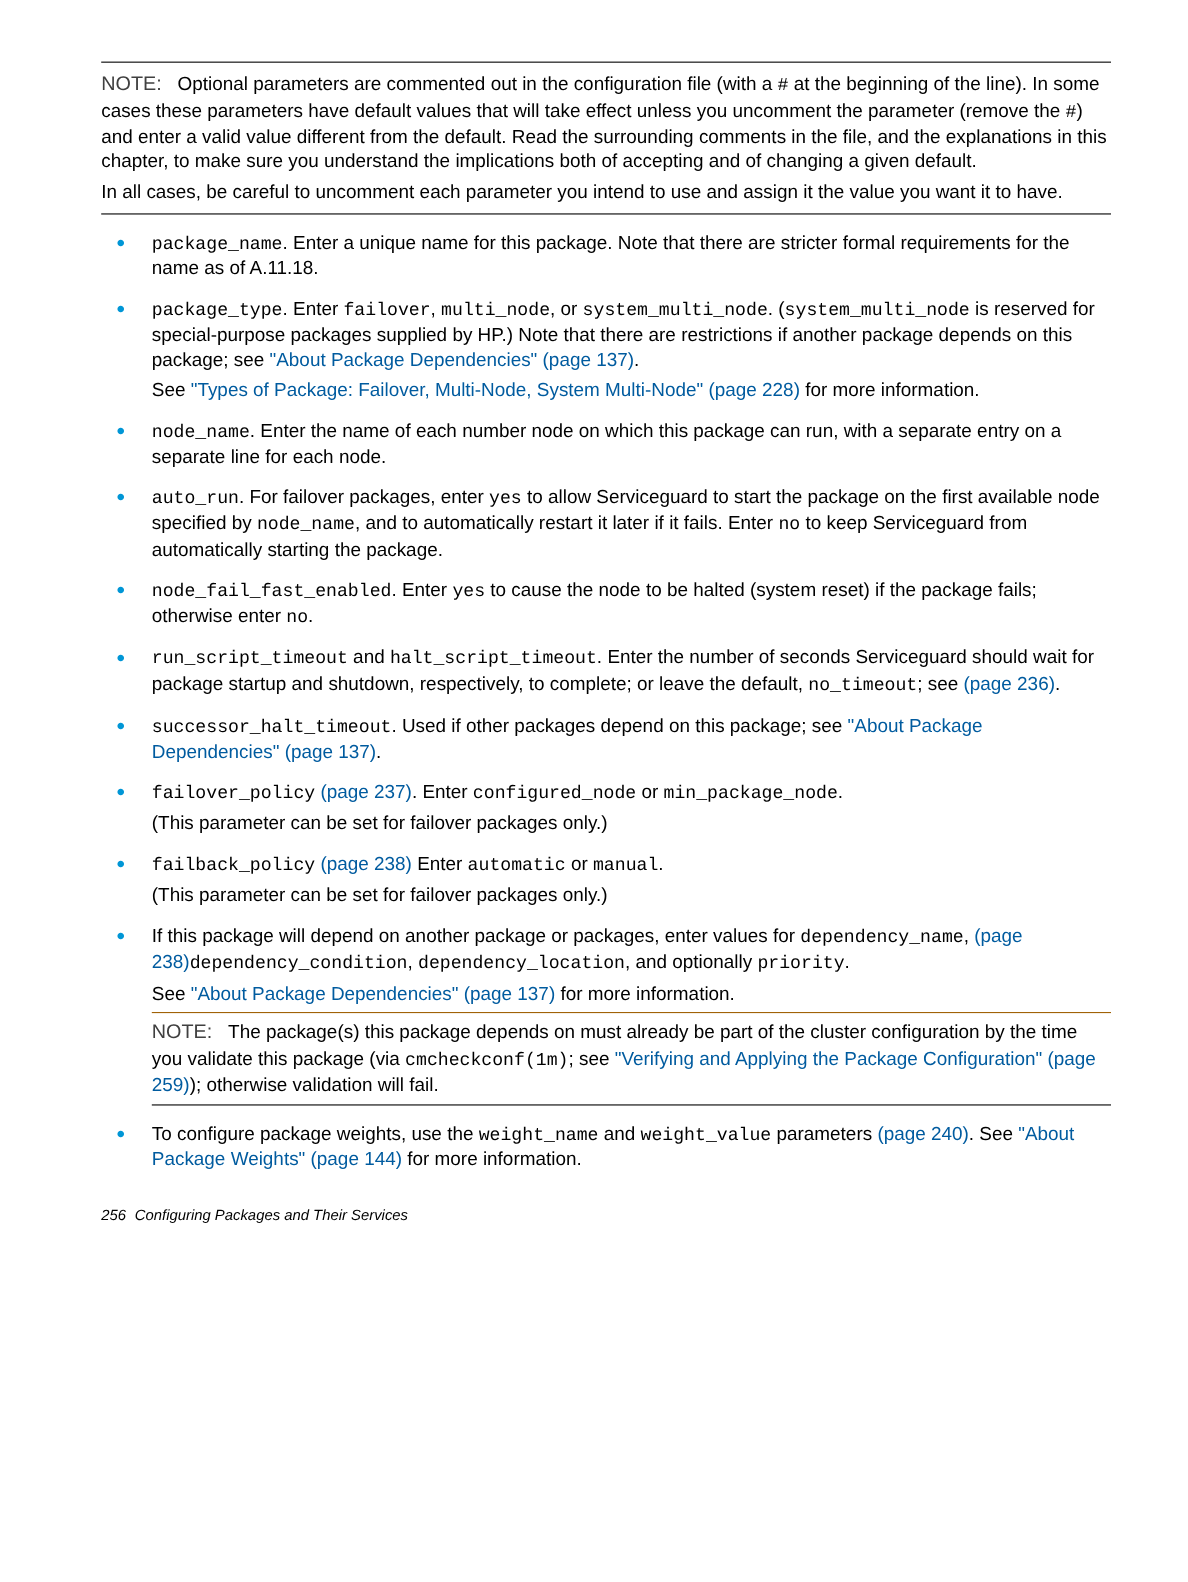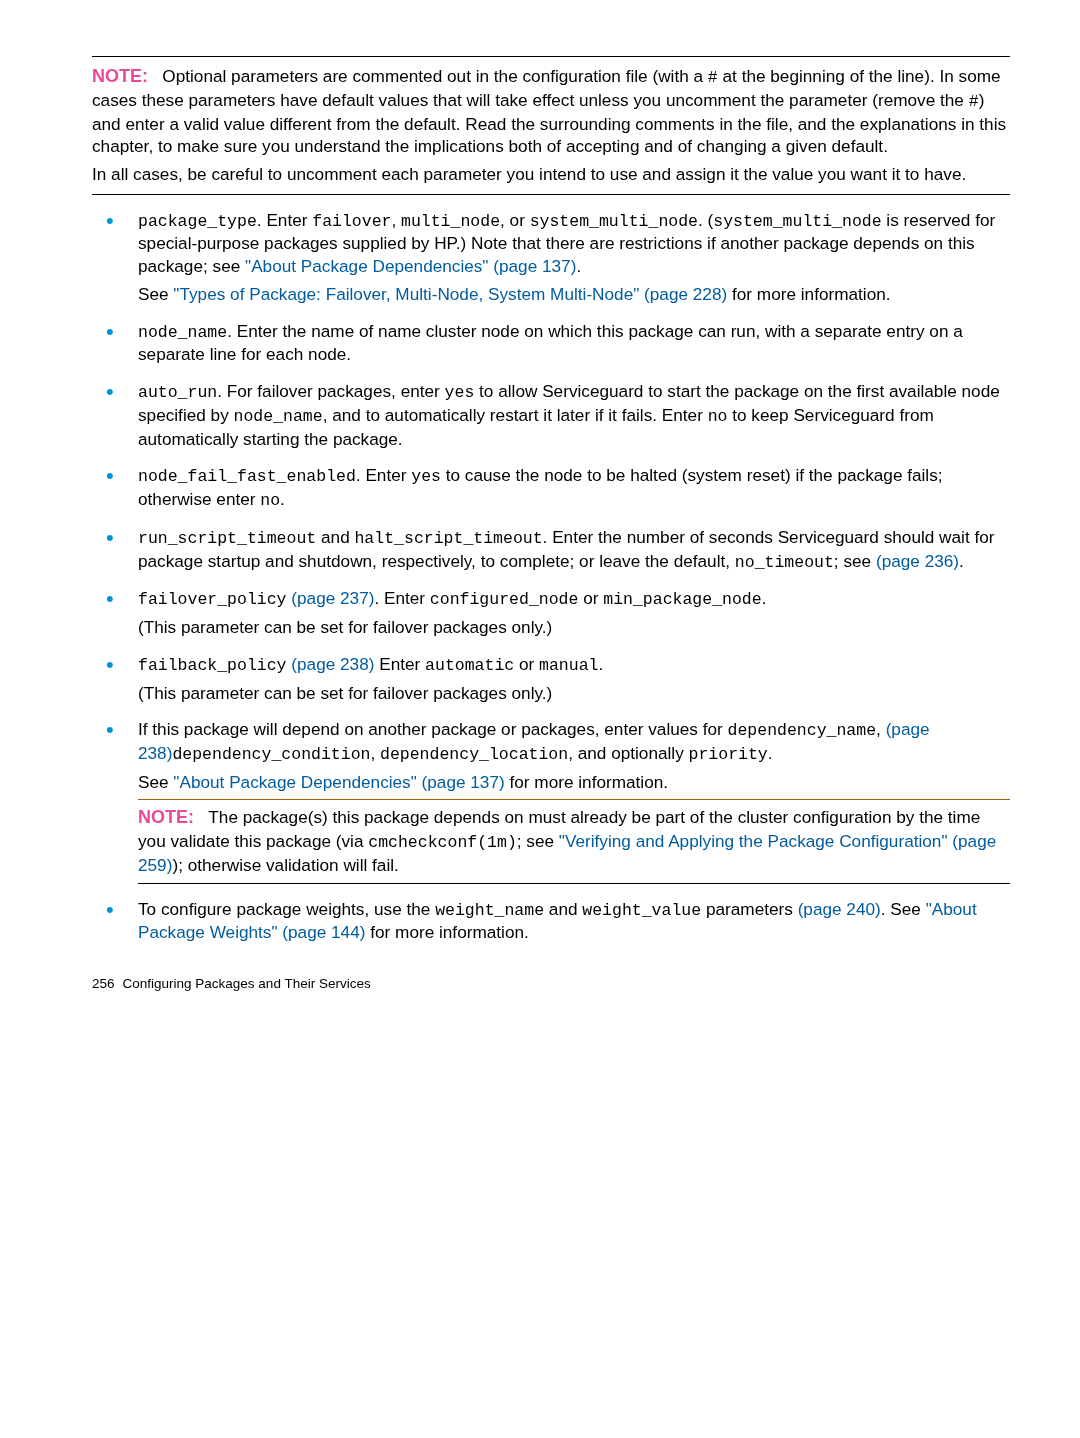--- a/index.html
+++ b/index.html
@@ -17,22 +17,22 @@
   .note-block {
     border-top: 1px solid #000;
     border-bottom: 1px solid #000;
     padding: 8px 0 8px 0;
     margin-bottom: 14px;
   }
   .note-block-inner {
     padding: 0;
   }
   .note-label {
-    color: #ec4899;
-    font-weight: bold;
+    color: #404040;
+    font-weight: normal;
     font-size: 18px;
   }
   .body-text {
     font-size: 17.2px;
     line-height: 1.32;
   }
   ul.main-list {
     list-style: none;
     padding: 0;
     margin: 14px 0 0 0;
@@ -66,62 +66,69 @@
     padding: 6px 0;
     margin-top: 6px;
   }
   .sub-para {
     margin-top: 5px;
     display: block;
   }
   .footer {
     font-size: 13.5px;
     margin-top: 32px;
+    font-style: italic;
   }
   .footer-num {
     display: inline-block;
     margin-right: 8px;
   }
 </style>
 </head>
 <body>
 
 <div class="page">
 
   <div class="note-block">
     <div class="note-block-inner body-text">
       <span class="note-label">NOTE:</span>&nbsp;&nbsp;&nbsp;<span>Optional parameters are commented out in the configuration file (with a </span><span class="mono">#</span><span> at the beginning of the line). In some cases these parameters have default values that will take effect unless you uncomment the parameter (remove the </span><span class="mono">#</span><span>) and enter a valid value different from the default. Read the surrounding comments in the file, and the explanations in this chapter, to make sure you understand the implications both of accepting and of changing a given default.</span>
       <span class="sub-para">In all cases, be careful to uncomment each parameter you intend to use and assign it the value you want it to have.</span>
     </div>
   </div>
 
   <ul class="main-list">
 
+    <li>
+      <span class="mono">package_name</span><span>. Enter a unique name for this package. Note that there are stricter formal requirements for the name as of A.11.18.</span>
+    </li>
 
     <li>
       <span class="mono">package_type</span><span>. Enter </span><span class="mono">failover</span><span>, </span><span class="mono">multi_node</span><span>, or </span><span class="mono">system_multi_node</span><span>. (</span><span class="mono">system_multi_node</span><span> is reserved for special-purpose packages supplied by HP.) Note that there are restrictions if another package depends on this package; see </span><span class="link">"About Package Dependencies" (page 137)</span><span>.</span>
       <span class="sub-para"><span>See </span><span class="link">"Types of Package: Failover, Multi-Node, System Multi-Node" (page 228)</span><span> for more information.</span></span>
     </li>
 
     <li>
-      <span class="mono">node_name</span><span>. Enter the name of name cluster node on which this package can run, with a separate entry on a separate line for each node.</span>
+      <span class="mono">node_name</span><span>. Enter the name of each number node on which this package can run, with a separate entry on a separate line for each node.</span>
     </li>
 
     <li>
       <span class="mono">auto_run</span><span>. For failover packages, enter </span><span class="mono">yes</span><span> to allow Serviceguard to start the package on the first available node specified by </span><span class="mono">node_name</span><span>, and to automatically restart it later if it fails. Enter </span><span class="mono">no</span><span> to keep Serviceguard from automatically starting the package.</span>
     </li>
 
     <li>
       <span class="mono">node_fail_fast_enabled</span><span>. Enter </span><span class="mono">yes</span><span> to cause the node to be halted (system reset) if the package fails; otherwise enter </span><span class="mono">no</span><span>.</span>
     </li>
 
     <li>
       <span class="mono">run_script_timeout</span><span> and </span><span class="mono">halt_script_timeout</span><span>. Enter the number of seconds Serviceguard should wait for package startup and shutdown, respectively, to complete; or leave the default, </span><span class="mono">no_timeout</span><span>; see </span><span class="link">(page 236)</span><span>.</span>
     </li>
 
+    <li>
+      <span class="mono">successor_halt_timeout</span><span>. Used if other packages depend on this package; see </span><span class="link">"About Package Dependencies" (page 137)</span><span>.</span>
+    </li>
 
 
 
     <li>
       <span class="mono">failover_policy</span><span> </span><span class="link">(page 237)</span><span>. Enter </span><span class="mono">configured_node</span><span> or </span><span class="mono">min_package_node</span><span>.</span>
       <span class="sub-para">(This parameter can be set for failover packages only.)</span>
     </li>
 
     <li>
       <span class="mono">failback_policy</span><span> </span><span class="link">(page 238)</span><span> Enter </span><span class="mono">automatic</span><span> or </span><span class="mono">manual</span><span>.</span>

